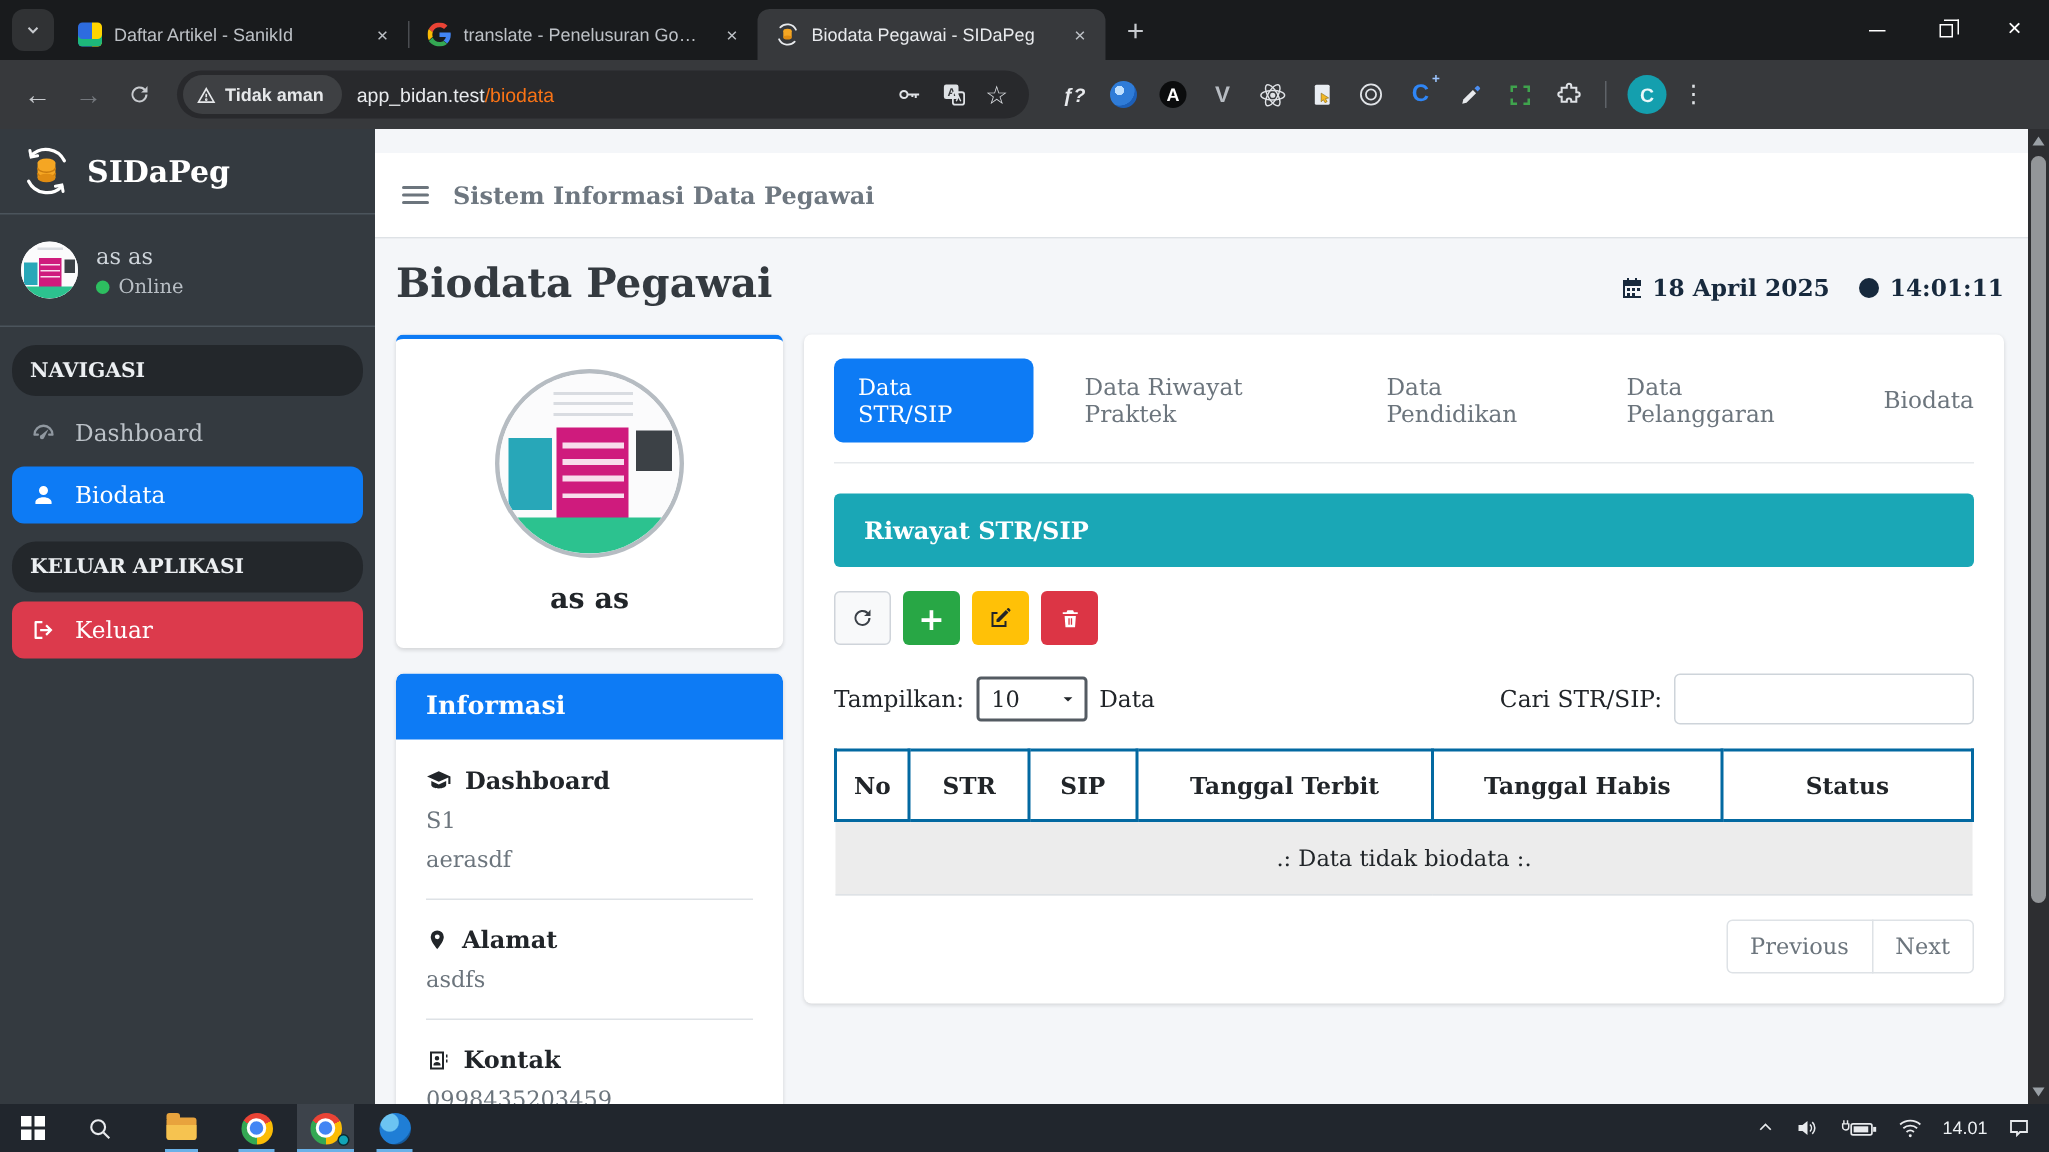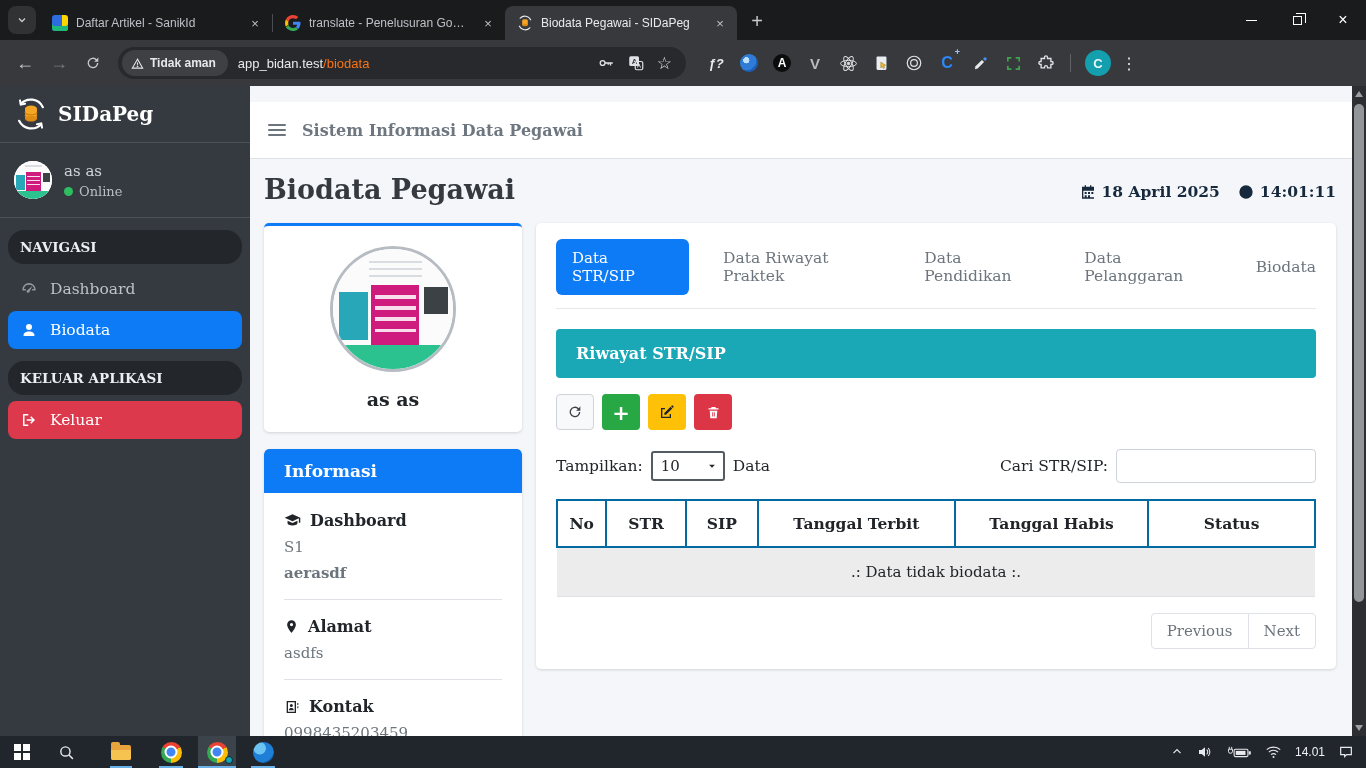--- a/index.html
+++ b/index.html
@@ -83,21 +83,21 @@
   .card{background:#fff;border-radius:5px;box-shadow:0 1px 3px rgba(0,0,0,.14)}
   .profcard{border-top:3px solid #0d7bf5;padding:16px 12px 22px;text-align:center}
   .bigav{width:126px;height:126px;border-radius:50%;border:3px solid #b6bcc2;overflow:hidden;position:relative;margin:4px auto 0;background:#fff}
   .profname{margin-top:16px;font-size:19px;font-weight:bold;color:#212529}
   .infocard{margin-top:17px;overflow:hidden}
   .infohdr{background:#0d7bf5;color:#fff;font-size:17px;font-weight:bold;padding:12px 20px;border-radius:5px 5px 0 0}
   .infobody{padding:18px 20px 24px}
   .isec-label{display:flex;align-items:center;gap:9px;font-size:16px;font-weight:bold;color:#212529}
   .isec-label svg{color:#212529}
   .iline{margin-top:8px;font-size:15px;color:#6c757d}
-  .iline.b{font-weight:bold}
+  .iline.b{font-weight:normal}
   .idiv{border-top:1px solid #dee2e6;margin:17px 0}
 
   
   .maincard{flex:1;padding:16px 20px 20px}
   .tabsrow{display:flex;align-items:center;gap:34px;border-bottom:1px solid #e6e9ec;padding-bottom:13px}
   .ptab{color:#6c757d;font-size:15.5px}
   .ptab.active{background:#0d7bf5;color:#fff;border-radius:6px;padding:10px 16px;font-size:15px}
   .tealband{margin-top:20px;background:#1aa7b6;border-radius:4px;color:#fff;font-size:16px;font-weight:600;padding:15px 20px}
   .btnrow{display:flex;gap:8px;margin-top:16px}
   .ibtn{width:38px;height:36px;border-radius:4px;display:flex;align-items:center;justify-content:center}

